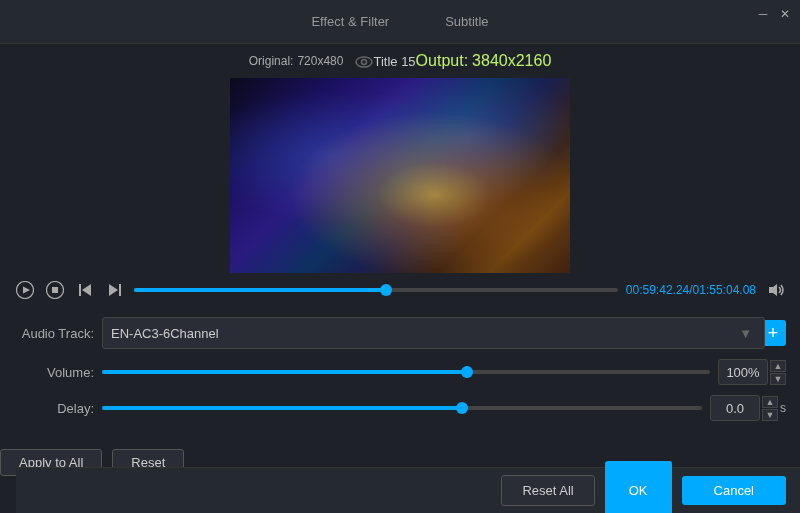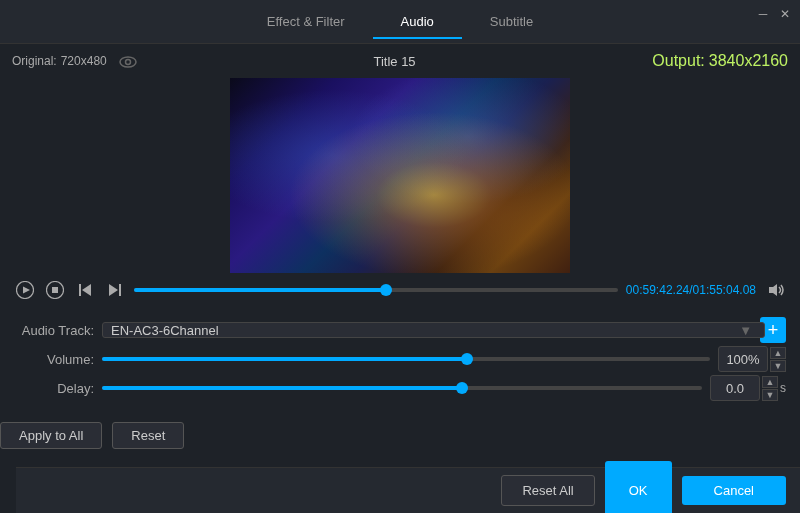--- a/index.html
+++ b/index.html
@@ -68,22 +68,22 @@
       left: 0;
       right: 0;
       height: 2px;
       background: #00aaff;
     }
 
     
     .video-info-bar {
       display: flex;
       align-items: center;
-      justify-content: space-between;
-      padding: 8px 12px;
+      justify-content: center;
+      padding: 8px 32px;
       background: #1e2228;
     }
     .orig-label { color: #aaa; font-size: 12px; }
     .eye-icon { color: #666; margin-left: 8px; cursor: pointer; }
     .title-center { color: #ccc; font-size: 13px; }
     .output-label { color: #bef264; font-size: 16px; }
 
     
     .video-container {
       display: flex;
@@ -158,35 +158,35 @@
     .volume-icon { color: #aaa; cursor: pointer; margin-left: 4px; }
 
     
     .audio-controls {
       padding: 10px 14px;
       background: #1e2228;
     }
     .row {
       display: flex;
       align-items: center;
-      margin-bottom: 3px;
+      margin-bottom: 10px;
       gap: 8px;
     }
     .row-label {
       color: #aaa;
       width: 80px;
       font-size: 13px;
       text-align: right;
     }
     .track-select {
       flex: 1;
       background: #2a2d35;
       border: 1px solid #444;
       color: #ccc;
-      height: 16px;
+      height: 32px;
       padding: 0 8px;
       border-radius: 3px;
       appearance: none;
       font-size: 13px;
       cursor: pointer;
     }
     .dropdown-arrow {
       margin-left: -26px;
       color: #666;
       pointer-events: none;
@@ -337,23 +337,20 @@
     <span>─</span>
   </div>
   <div class="title-btn">
     <span>✕</span>
   </div>
 </div>
 
 <div class="tab-bar">
   <div class="tab">
     <span>Effect &amp; Filter</span>
-  </div>
-  <div class="tab active">
-    <span>Audio</span>
   </div>
   <div class="tab">
     <span>Subtitle</span>
   </div>
 </div>
 
 <div class="video-info-bar">
   <div style="display:flex;align-items:center;gap:4px;">
     <span class="orig-label">Original:</span>
     <span class="orig-label">720x480</span>

